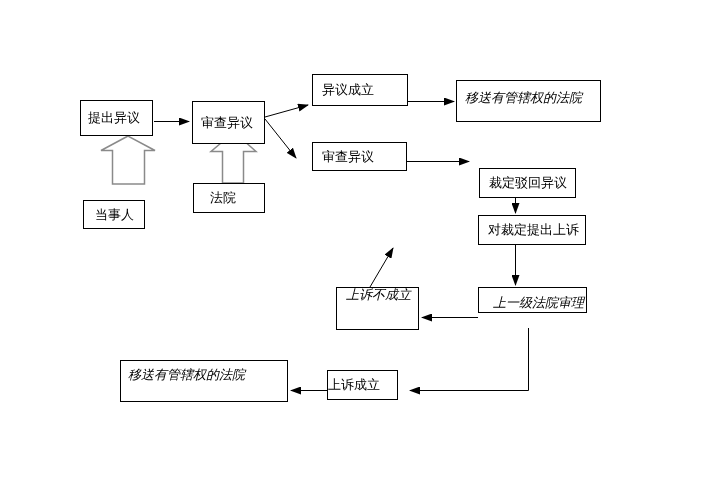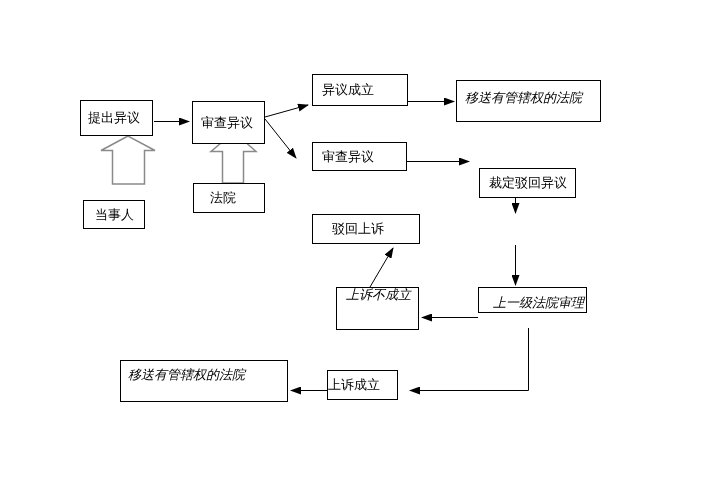--- a/index.html
+++ b/index.html
@@ -69,19 +69,19 @@
   </svg>
 
   <div class="node n1">提出异议</div>
   <div class="node n2">审查异议</div>
   <div class="node n3">当事人</div>
   <div class="node n4">法院</div>
   <div class="node n5">异议成立</div>
   <div class="node n6 top-align">移送有管辖权的法院</div>
   <div class="node n7">审查异议</div>
   <div class="node n8">裁定驳回异议</div>
-  <div class="node n9">驳回上诉</div>
+  <div class="node n10">对裁定提出上诉</div>
   <div class="node n11 top-align">上诉不成立</div>
   <div class="node n12 top-align">上一级法院审理</div>
   <div class="node n13 top-align">移送有管辖权的法院</div>
   <div class="node n14">上诉成立</div>
 
 </div>
 
 </body></html>

